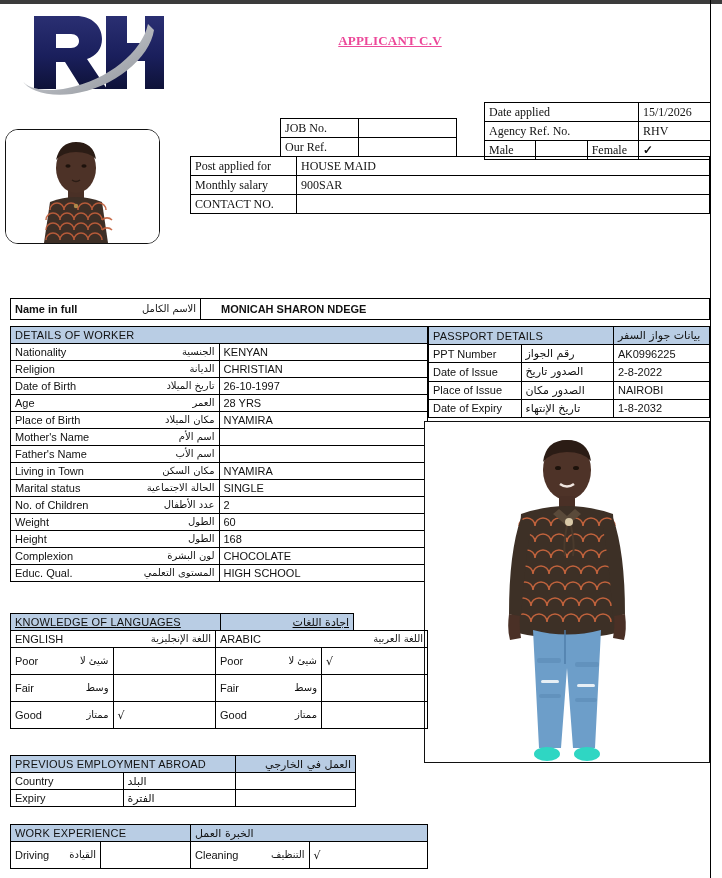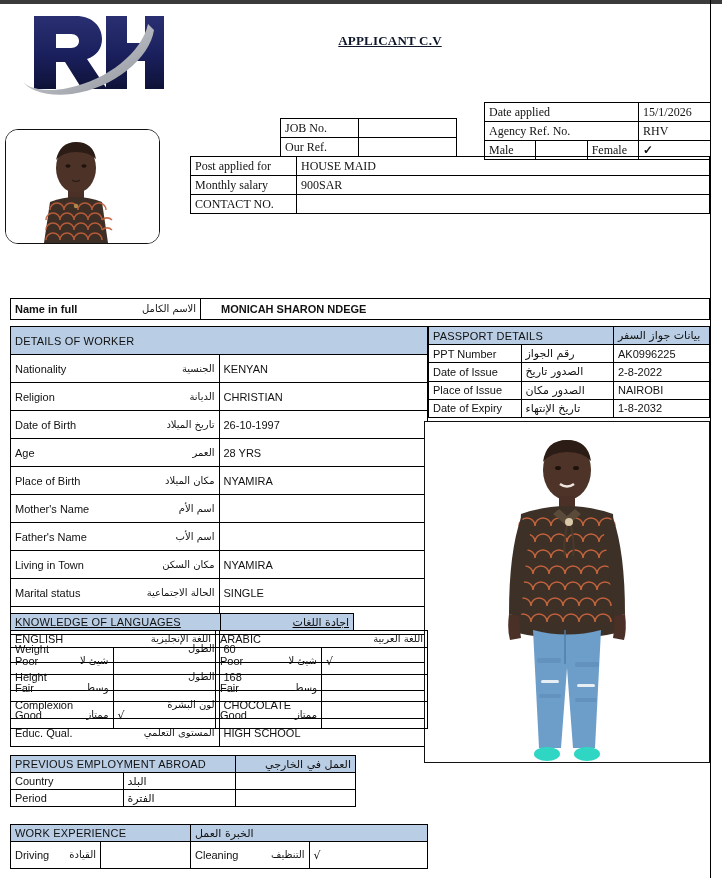--- a/index.html
+++ b/index.html
@@ -13,21 +13,21 @@
   .pageborder { position:absolute; left:710px; top:0px; width:1px; height:878px; background:#000; }
 
   
   .logo { position:absolute; left:14px; top:8px; width:150px; height:92px; }
   .logo svg { display:block; }
 
   
   .title {
     position:absolute; left:300px; top:33px; width:180px;
     font-family:"Liberation Serif", serif; font-weight:bold; font-size:13px;
-    color:#0f172a; text-align:center; text-decoration:underline; letter-spacing:.2px;
+    color:#ec4899; text-align:center; text-decoration:underline; letter-spacing:.2px;
   }
 
   
   .headphoto {
     position:absolute; left:5px; top:129px; width:155px; height:115px;
     border:1.5px solid #111; border-radius:13px; background:#fff; overflow:hidden;
   }
   .headphoto svg { display:block; }
 
   
@@ -48,21 +48,21 @@
   #postapp td { height:19px; }
 
   
   #nametbl { left:10px; top:298px; width:700px; }
   #nametbl td { height:21px; }
   .lbl-en { font-size:11px; }
   .bold { font-weight:bold; }
   .ar { font-family:"DejaVu Sans", sans-serif; font-size:10px; direction:rtl; }
 
   #worker { left:10px; top:326px; width:418px; }
-  #worker td { height:28px;margin-top:44px; }
+  #worker td { height:17px;margin-top:44px; }
   #passport { left:428px; top:326px; width:282px; }
   #passport td { height:18.2px; }
 
   .bandhdr { background:#b9cde4; font-size:12px; letter-spacing:.2px; }
 
   
   .bodyphoto {
     position:absolute; left:424px; top:421px; width:286px; height:342px;
     border:1.2px solid #111; background:#fff; overflow:hidden;
   }
@@ -455,21 +455,21 @@
       <tr>
     <td class="bandhdr" colspan="2" style="width:225px">PREVIOUS EMPLOYMENT ABROAD</td>
     <td class="bandhdr ar">العمل في الخارجي</td>
   </tr>
   <tr>
     <td style="width:80px">Country</td>
     <td class="ar ctr" style="width:68px">البلد</td>
     <td></td>
   </tr>
   <tr>
-    <td>Period</td>
+    <td>Expiry</td>
     <td class="ar ctr">الفترة</td>
     <td></td>
   </tr>
 </tbody>
   </table>
 
 <table class="tbl" id="workexp">
   <tbody>
       <tr>
     <td class="bandhdr" colspan="2" style="width:180px">WORK EXPERIENCE</td>

